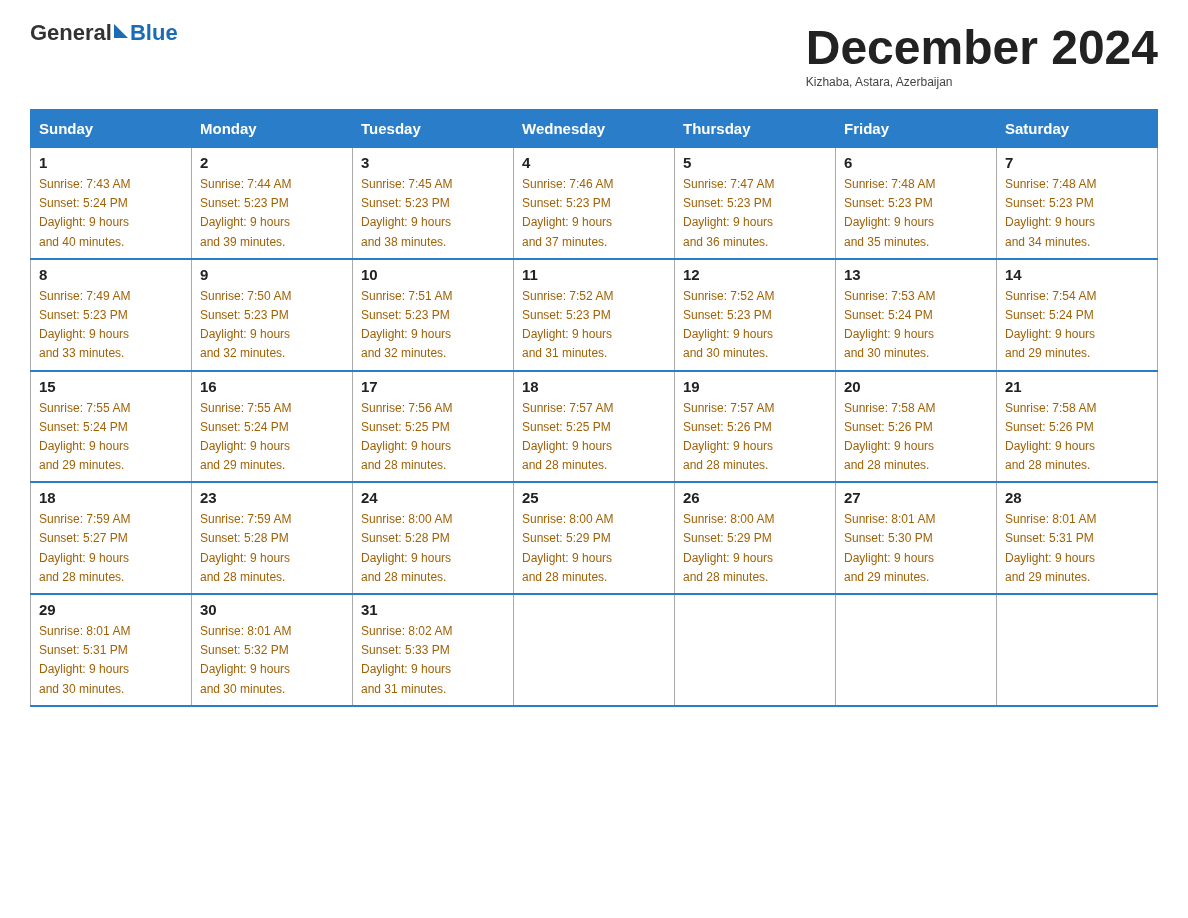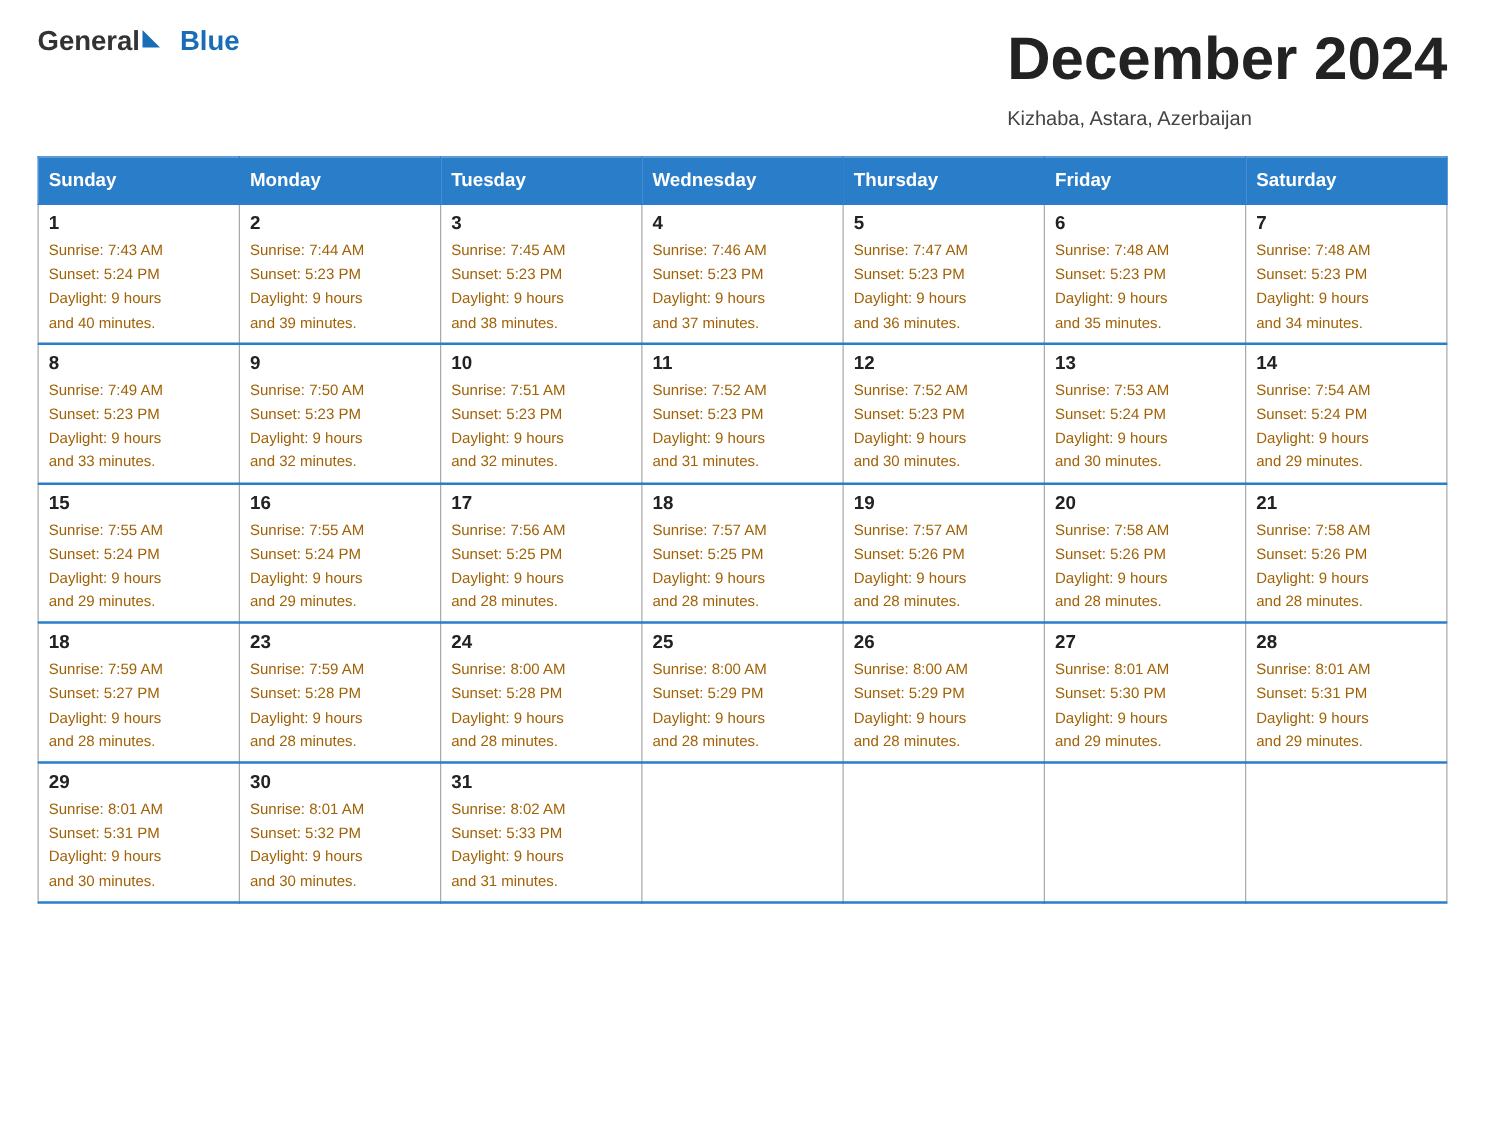--- a/index.html
+++ b/index.html
@@ -38,35 +38,35 @@
       display: flex;
       align-items: flex-start;
     }
     .logo-line1 {
       display: flex;
       align-items: center;
     }
     .logo-line2 {
       display: flex;
       align-items: center;
-      margin-left: 16px;
+      margin-left: 2px;
       justify-content: flex-end;
     }
     .title-section {
       text-align: left;
     }
     .month-title {
       font-size: 48px;
       font-weight: bold;
       color: #222;
     }
     .location {
-      font-size: 16px;
+      font-size: 12px;
       color: #444;
-      margin-top: 12px;
+      margin-top: 0;
     }
     table {
       width: 100%;
       border-collapse: collapse;
     }
     thead th {
       background-color: #2a7dc9;
       color: #fff;
       padding: 10px 8px;
       text-align: left;

